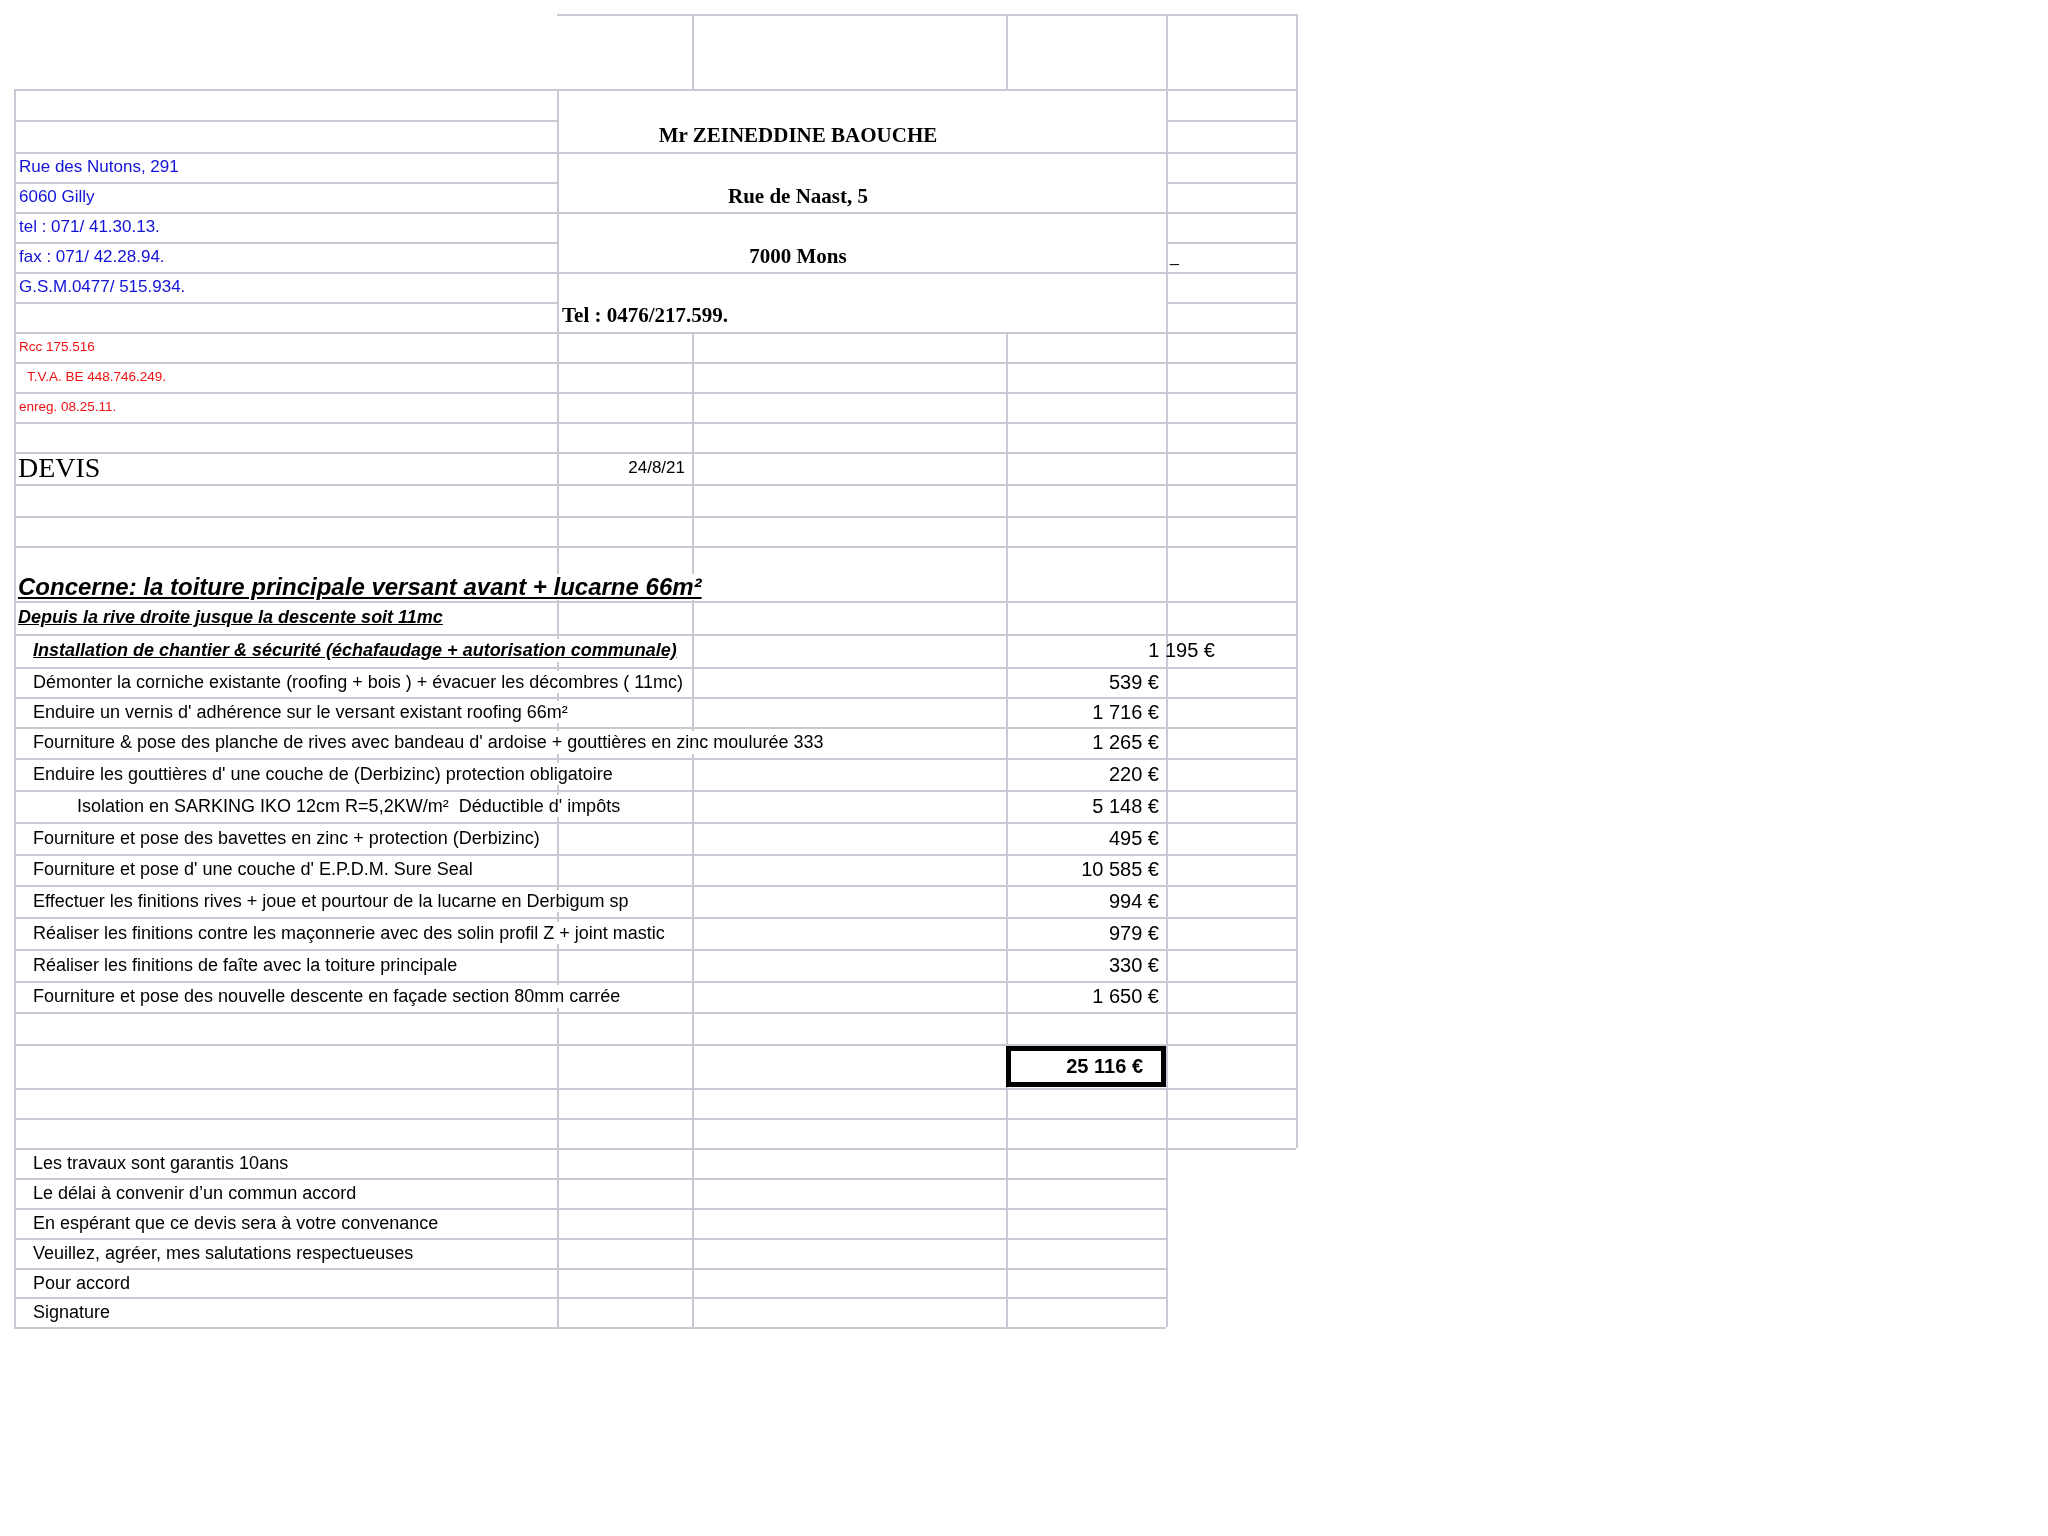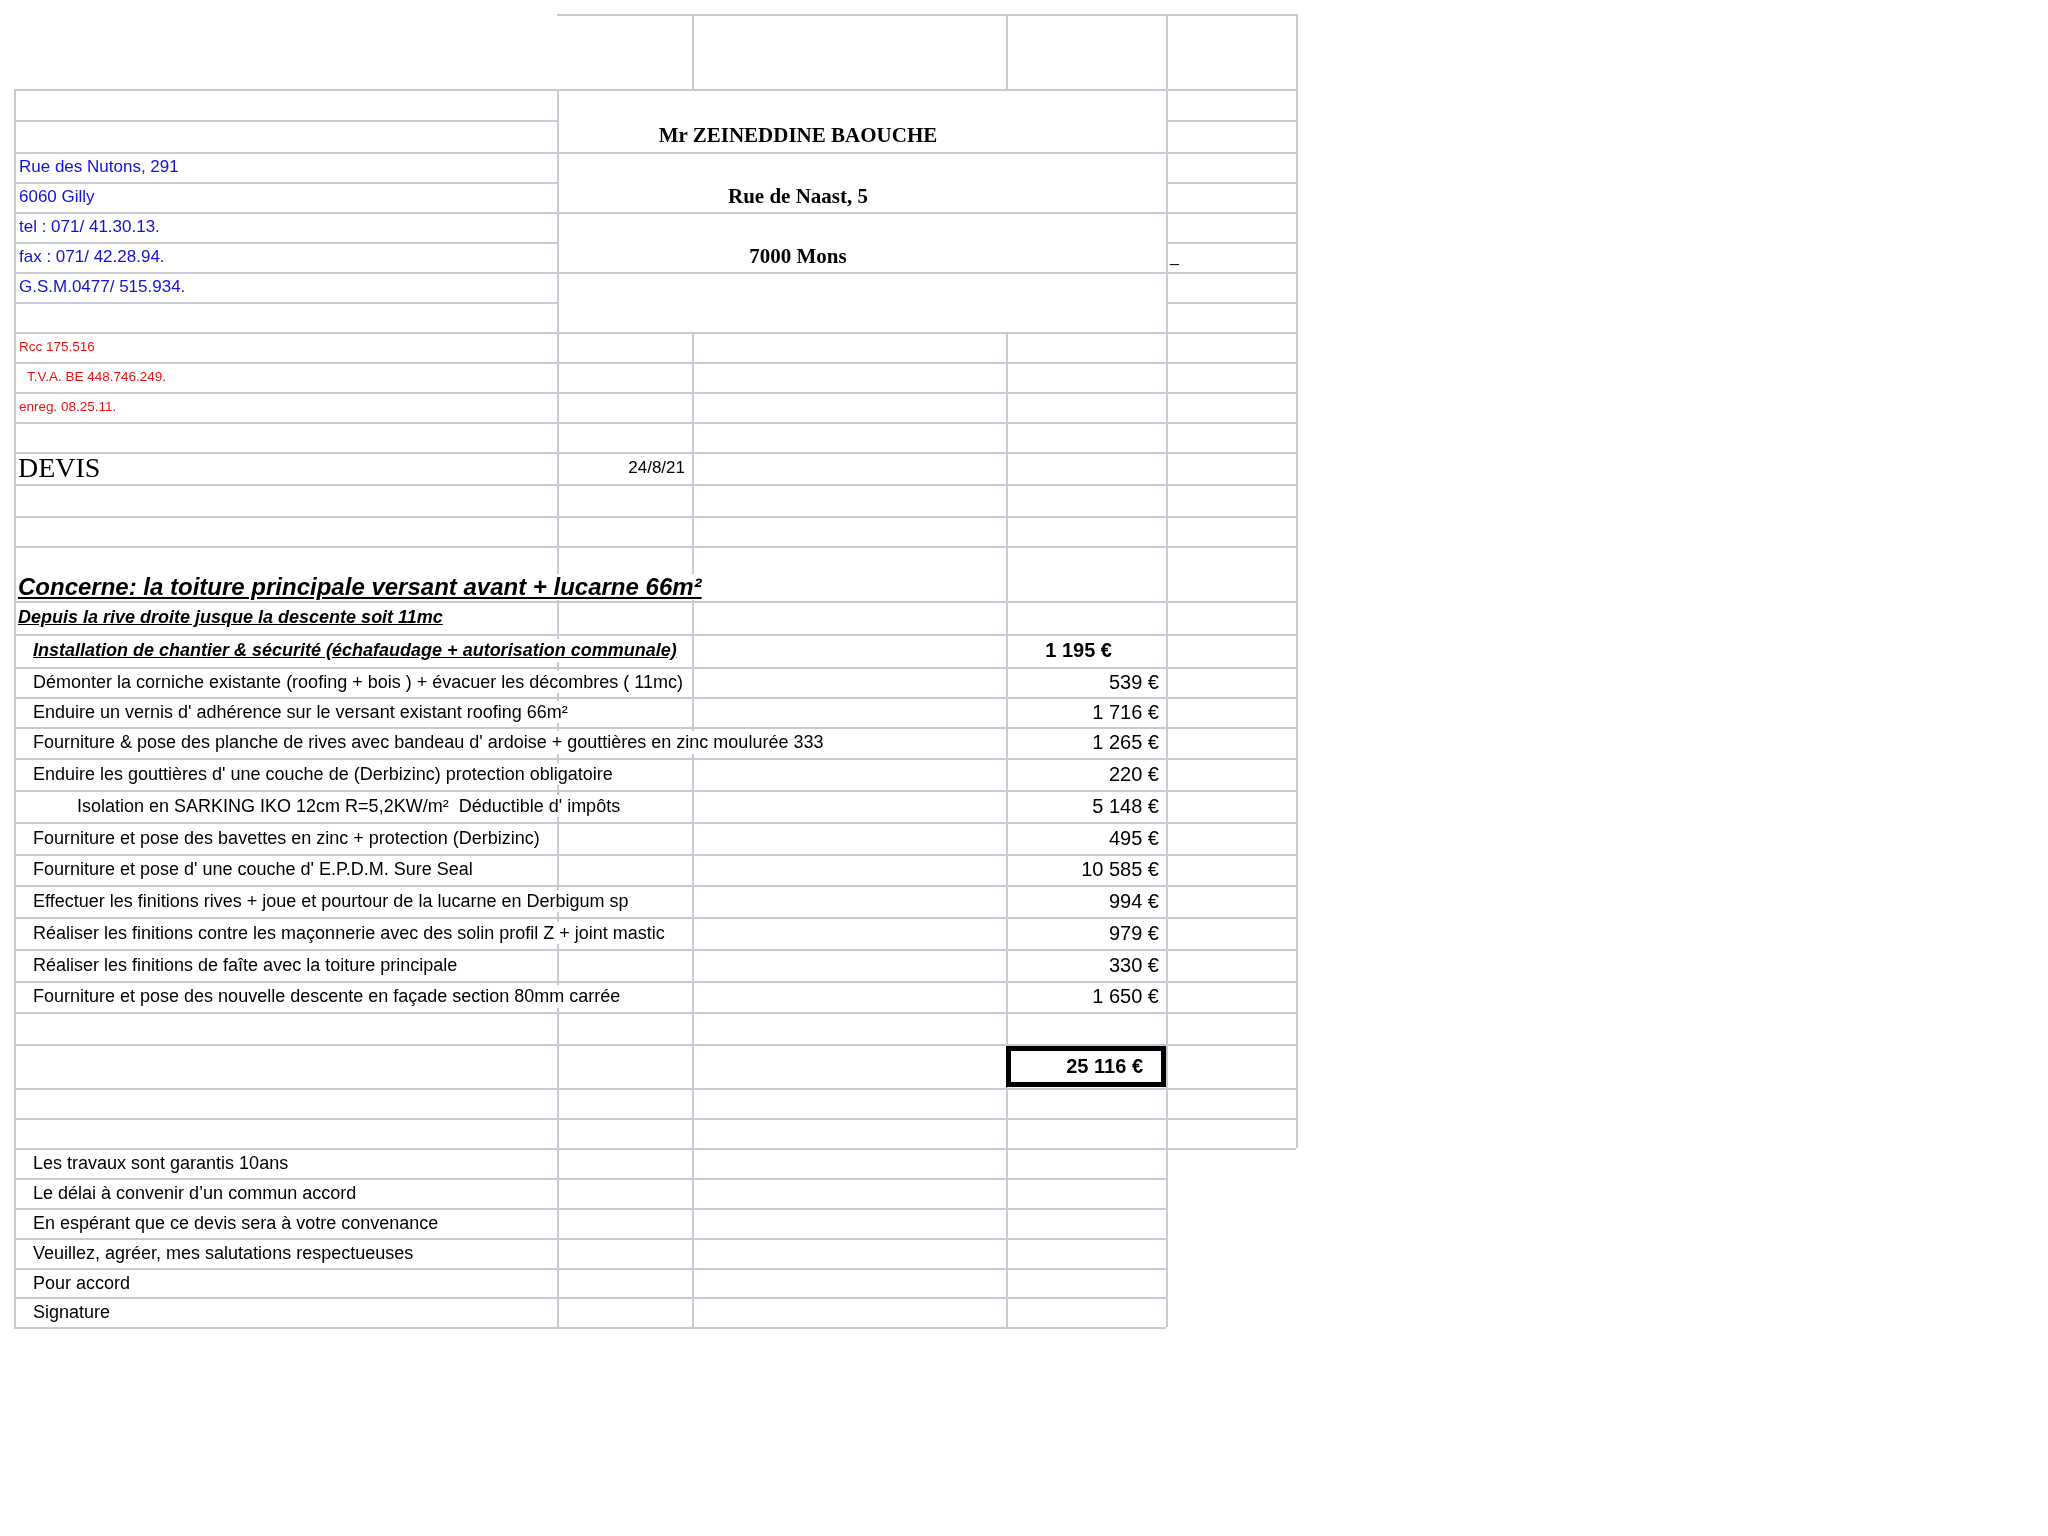--- a/index.html
+++ b/index.html
@@ -131,36 +131,37 @@
         <span class="txt">T.V.A. BE 448.746.249.</span>
       </div>
       <div class="trow red addr" style="left: 14px; top: 392px; height: 30px;">
         <span class="txt">enreg. 08.25.11.</span>
       </div>
     </div>
 
   <div class="client-line" id="client-name" style="top:118px;height:34px;">Mr ZEINEDDINE BAOUCHE</div>
   <div class="client-line" id="client-street" style="top:180px;height:32px;">Rue de Naast, 5</div>
   <div class="client-line" id="client-city" style="top:240px;height:32px;">7000 Mons</div>
+  <div class="client-line" id="client-phone" style="top:298px;height:34px;width:460px;">Tel : 0476/217.599.</div>
 
   <div id="devis-label">DEVIS</div>
   <div id="devis-date">24/8/21</div>
 
   <div id="subject-line">
     <span class="txt">Concerne: la toiture principale versant avant + lucarne 66m²</span>
   </div>
   <div id="subject-note">
     <span class="txt">Depuis la rive droite jusque la descente soit 11mc</span>
   </div>
 
   <div id="items-layer">
       <div class="trow item item-em" style="left: 14px; top: 634px; height: 33px;">
         <span class="txt">Installation de chantier &amp; sécurité (échafaudage + autorisation communale)</span>
       </div>
-      <div class="price" style="left: 959px; top: 634px; width: 160px; height: 33px; font-weight: bold;">1 195 €</div>
+      <div class="price" style="left: 1062px; top: 634px; width: 160px; height: 33px;">1 195 €</div>
       <div class="trow item" style="left: 14px; top: 667px; height: 30px;">
         <span class="txt">Démonter la corniche existante (roofing + bois ) + évacuer les décombres ( 11mc)</span>
       </div>
       <div class="price" style="left: 1006px; top: 667px; width: 160px; height: 30px;">539 €</div>
       <div class="trow item" style="left: 14px; top: 697px; height: 30px;">
         <span class="txt">Enduire un vernis d' adhérence sur le versant existant roofing 66m²</span>
       </div>
       <div class="price" style="left: 1006px; top: 697px; width: 160px; height: 30px;">1 716 €</div>
       <div class="trow item" style="left: 14px; top: 727px; height: 31px;">
         <span class="txt">Fourniture &amp; pose des planche de rives avec bandeau d' ardoise + gouttières en zinc moulurée 333</span>

